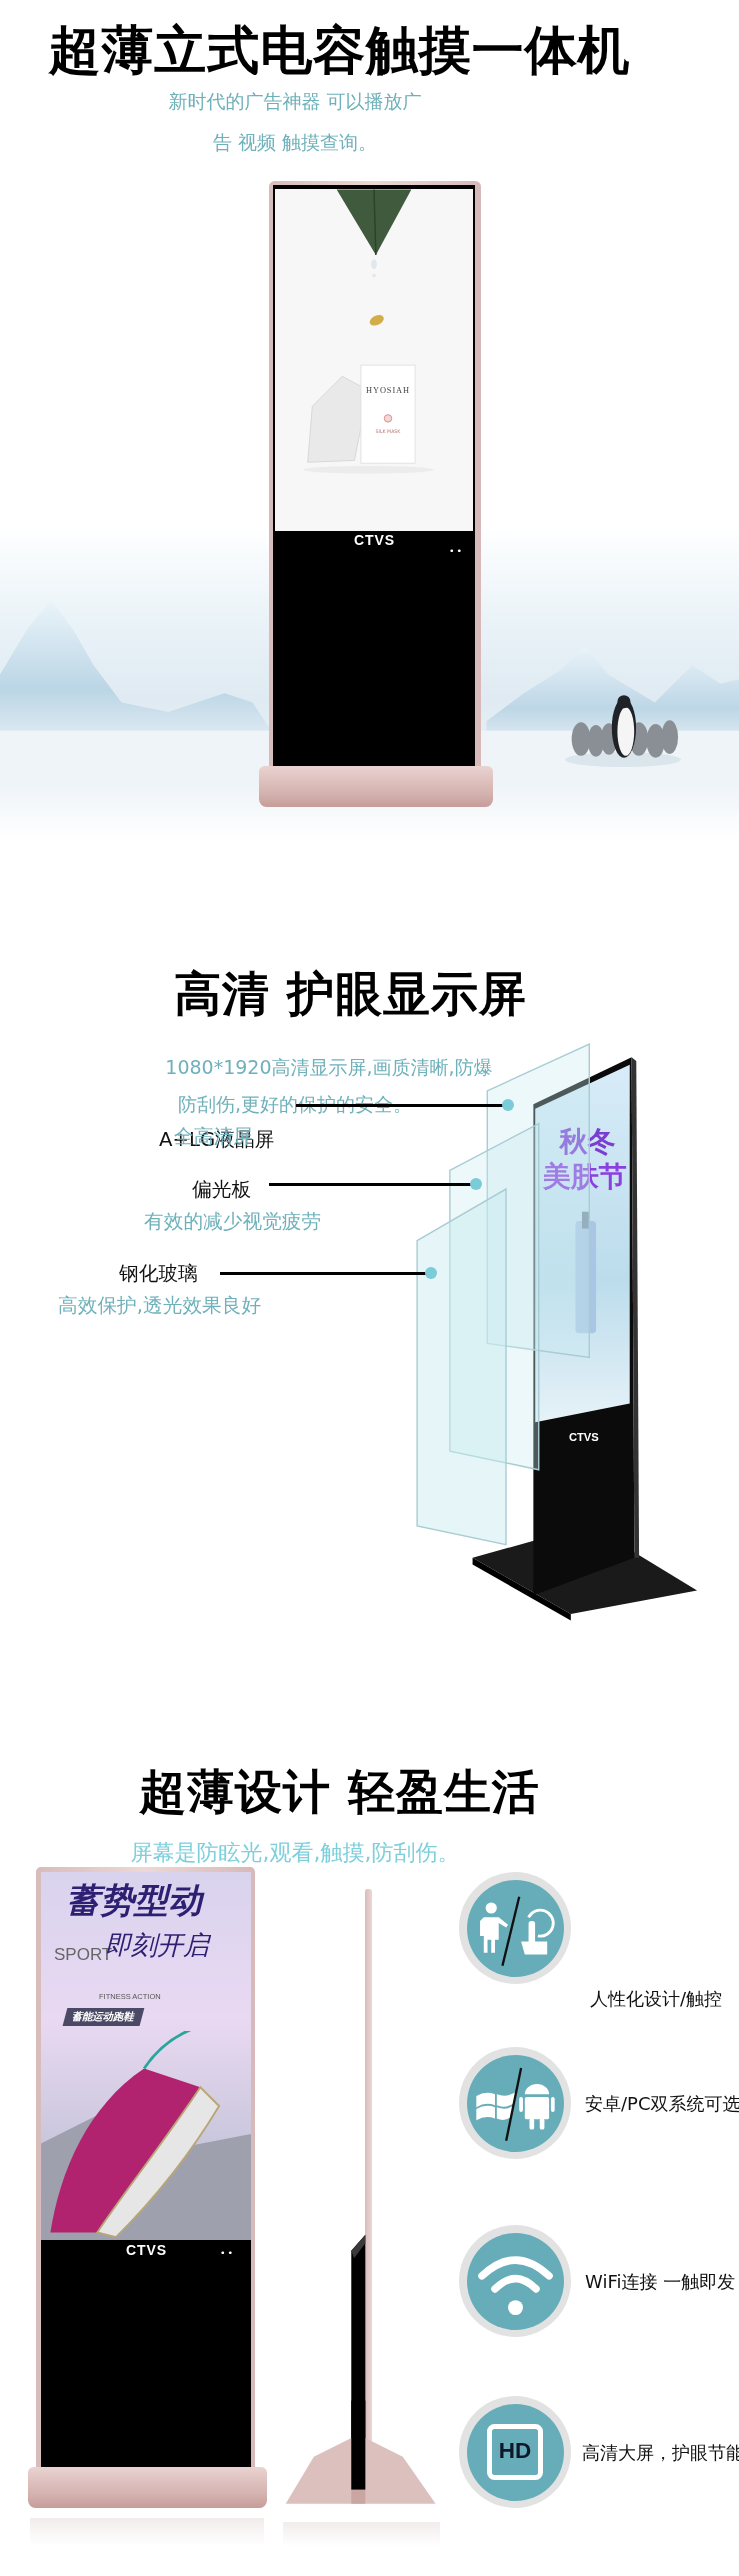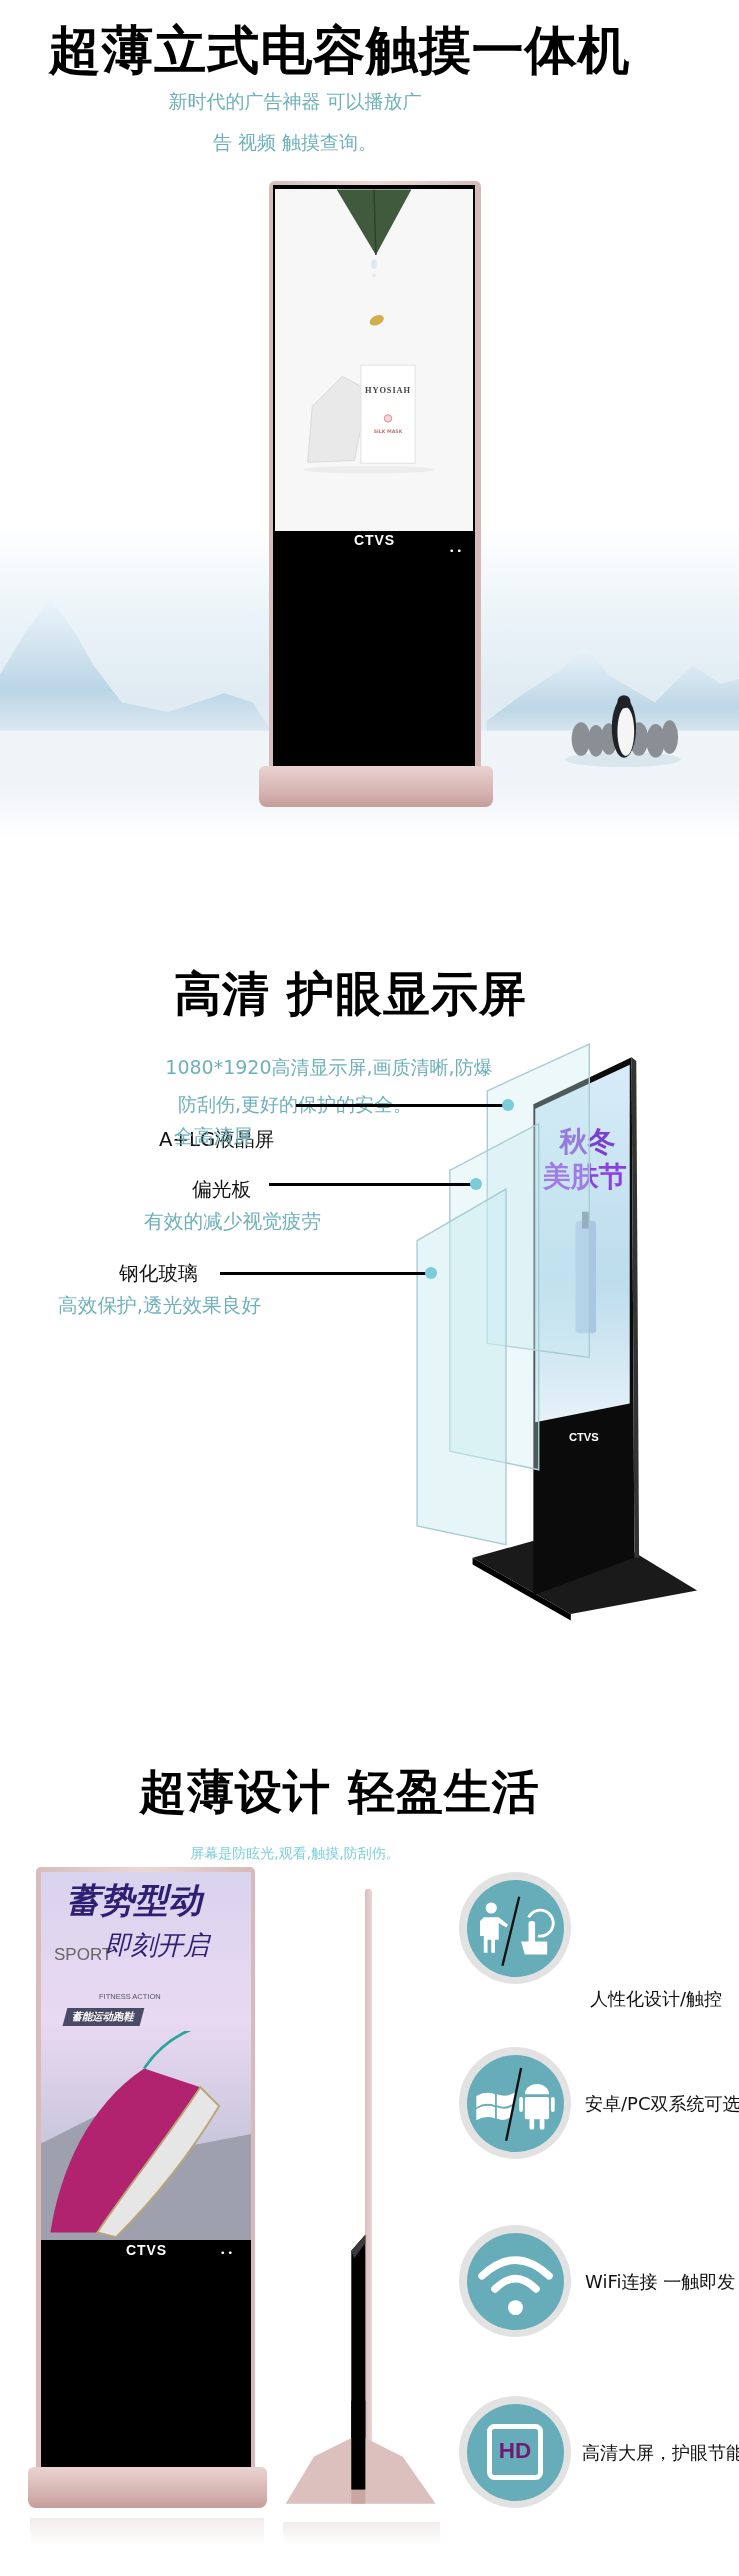--- a/index.html
+++ b/index.html
@@ -5,21 +5,21 @@
   *{margin:0;padding:0;box-sizing:border-box;}
   html,body{width:739px;height:2576px;background:#ffffff;overflow:hidden;}
   body{position:relative;font-family:"DejaVu Sans","Liberation Sans",sans-serif;}
   .abs{position:absolute;}
   .title{position:absolute;left:0;width:679px;text-align:center;color:#000;font-weight:bold;white-space:nowrap;letter-spacing:0.9px;}
   .sub{position:absolute;left:0;width:590px;text-align:center;color:#6fb1ba;white-space:nowrap;}
   
   .snow{position:absolute;left:0;top:524px;width:739px;height:318px;
         background:linear-gradient(180deg,#ffffff 0%,#eaf3f8 30%,#dfeaf2 55%,#eef3f7 80%,#ffffff 100%);}
   .frame-rose{background:linear-gradient(90deg,#d8bcbc,#ecd8d6 50%,#d6b9b8);}
-  .screen-white{background:#f7f7f8;font-weight:bold;}
+  .screen-white{background:#f7f7f8;}
   .black{background:#000;}
   .logo{position:absolute;color:#fff;font-family:"Liberation Sans",sans-serif;font-weight:bold;font-size:14px;letter-spacing:0.9px;text-align:center;}
   .dots{position:absolute;color:#fff;font-size:9.4px;letter-spacing:1.9px;}
   .base-rose{background:linear-gradient(180deg,#e9d3d1,#d3b0ad 70%,#c59d99);border-radius:5.6px 5.6px 7.5px 7.5px;}
   
   .lbl{position:absolute;font-size:19.7px;color:#111;white-space:nowrap;}
   .lbl-sub{position:absolute;font-size:19.7px;color:#6fb1ba;white-space:nowrap;}
   .hline{position:absolute;height:2.8px;background:#000;}
   .dot{position:absolute;width:12px;height:12px;border-radius:50%;background:#7ccbd9;}
   
@@ -131,21 +131,21 @@
   <div class="dot" style="left:470px;top:1178px;"></div>
 
   <div class="lbl" style="left:119px;top:1260px;">钢化玻璃</div>
   <div class="lbl-sub" style="left:58px;top:1292px;">高效保护,透光效果良好</div>
   <div class="hline" style="left:220px;top:1272px;width:208px;"></div>
   <div class="dot" style="left:425px;top:1267px;"></div>
 </section>
 
 <section>
   <div class="title" style="top:1762px;font-size:47px;line-height:60px;">超薄设计  轻盈生活</div>
-  <div class="sub" style="top:1840px;font-size:14px;line-height:26px;color:#7ccfdb;">屏幕是防眩光,观看,触摸,防刮伤。</div>
+  <div class="sub" style="top:1840px;font-size:22px;line-height:26px;color:#7ccfdb;">屏幕是防眩光,观看,触摸,防刮伤。</div>
 
   <div class="abs frame-rose" style="left:36px;top:1867px;width:219px;height:604px;border-radius:4.7px;"></div>
   <div class="abs" style="left:41px;top:1872px;width:210px;height:368px;overflow:hidden;background:linear-gradient(180deg,#d9d3ee 0%,#e9d9f2 40%,#c8c6dc 75%,#b8b8c8 100%);">
     <div class="abs" style="left:25px;top:5.6px;font-size:34px;font-weight:bold;font-style:italic;color:#2d1f72;white-space:nowrap;">蓄势型动</div>
     <div class="abs" style="left:13px;top:73px;font-size:17px;color:#666;font-family:'Liberation Sans',sans-serif;">SPORT</div>
     <div class="abs" style="left:64px;top:56px;font-size:26px;font-weight:normal;font-style:italic;color:#2d1f72;white-space:nowrap;">即刻开启</div>
     <div class="abs" style="left:58px;top:120px;font-size:7.5px;color:#555;font-family:'Liberation Sans',sans-serif;">FITNESS ACTION</div>
     <div class="abs" style="left:24px;top:136px;padding:1.9px 7.5px;font-size:10.3px;font-weight:bold;color:#fff;background:#4a4a66;transform:skewX(-15deg);">蓄能运动跑鞋</div>
     <svg class="abs" style="left:0;top:159px;" width="210" height="209" viewBox="0 0 224 223">
       <path d="M0 120 L60 90 L120 130 L224 110 L224 223 L0 223 Z" fill="#9ea0ad"></path>
@@ -210,18 +210,18 @@
         <path d="M30 60 Q52 38 74 60" stroke="#fff" stroke-width="8" fill="none" stroke-linecap="round"></path>
         <circle cx="52" cy="80" r="8" fill="#fff"></circle>
       </svg>
     </div>
   </div>
   <div class="feat-text" style="left:585px;top:2270px;">WiFi连接 一触即发</div>
 
   <div class="feat-circle" style="left:459px;top:2396px;">
     <div class="feat-inner">
       <div class="abs" style="left:20.6px;top:20.6px;width:56px;height:56px;border:5.6px solid #fff;border-radius:7.5px;"></div>
-      <div class="abs" style="left:20.6px;top:34px;width:56px;text-align:center;color:#701a75;font-weight:bold;font-size:22.5px;font-family:'Liberation Sans',sans-serif;">HD</div>
+      <div class="abs" style="left:20.6px;top:34px;width:56px;text-align:center;color:#0f172a;font-weight:bold;font-size:22.5px;font-family:'Liberation Sans',sans-serif;">HD</div>
     </div>
   </div>
   <div class="feat-text" style="left:582px;top:2441px;">高清大屏，护眼节能</div>
 </section>
 
 
 </body></html>

